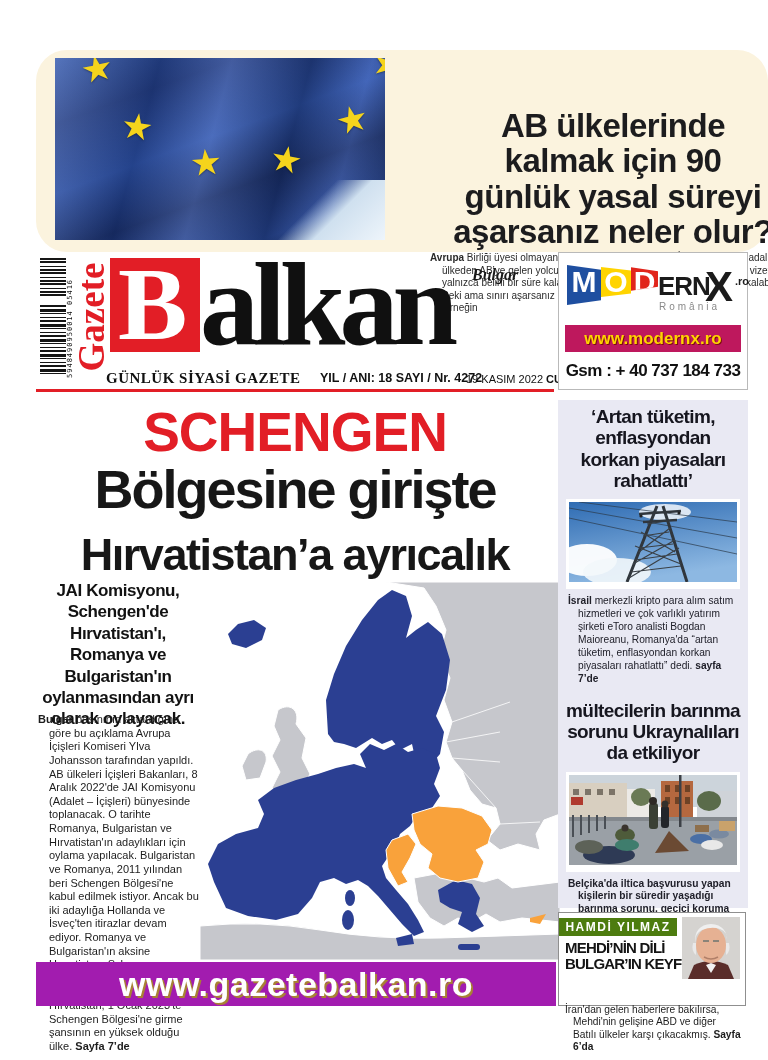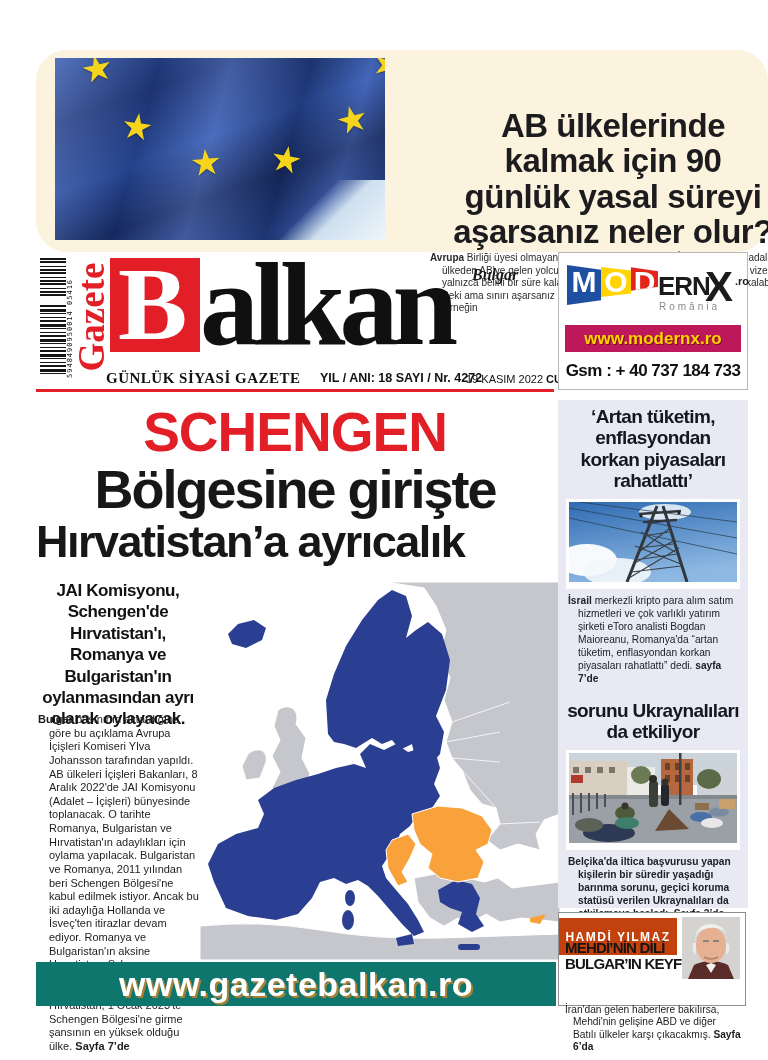--- a/index.html
+++ b/index.html
@@ -69,45 +69,45 @@
   .ad-country { position:absolute; left:92px; top:42px; font-size:10px; letter-spacing:3px; color:#8a8a8a; }
   .ad-web-bar { margin:4px 6px 0 6px; height:27px; background:#be185d; display:flex; align-items:center; justify-content:center; }
   .ad-web-bar span { color:#ffd400; font-weight:800; font-size:17px; text-shadow:1px 1px 0 #7e0d10; }
   .ad-phone { margin-top:9px; text-align:center; font-weight:800; font-size:17px; color:#111; letter-spacing:-0.5px; }
 
   
   .kicker { position:absolute; left:36px; top:400px; width:518px; text-align:center;
     font-weight:800; font-size:55px; letter-spacing:-1px; color:#e21e26; }
   .h1a { position:absolute; left:36px; top:458px; width:518px; text-align:center;
     font-weight:800; font-size:54px; letter-spacing:-2px; color:#171717; }
-  .h1b { position:absolute; left:36px; top:516px; width:518px; 
+  .h1b { position:absolute; left:36px; top:529px; width:518px; text-align:center;
     font-weight:800; font-size:45px; letter-spacing:-1.5px; color:#171717; }
   .intro { position:absolute; left:37px; top:580px; width:162px; text-align:center;
     font-weight:700; font-size:17px; line-height:1.26; color:#121212; letter-spacing:-0.4px; }
   .body-text { position:absolute; left:38px; top:713px; width:163px; font-size:11px; line-height:1.24;
     color:#1d1d1d; text-align:left; padding-left:11px; text-indent:-11px; }
 
   .map-wrap { position:absolute; left:200px; top:582px; width:360px; height:378px; background:#fff; }
 
-  .footer-banner { position:absolute; left:36px; top:962px; width:520px; height:44px; background:#0f766e;
+  .footer-banner { position:absolute; left:36px; top:962px; width:520px; height:44px; background:#a21caf;
     display:flex; align-items:center; justify-content:center; }
   .footer-banner span { color:#fff; font-weight:800; font-size:34px; letter-spacing:0.5px;
     text-shadow:2px 2px 0 #a88134; }
 
   
   .sidebar { position:absolute; left:558px; top:400px; width:190px; height:508px; background:#e9e9f3; }
   .sb-head { padding:6px 6px 2px 6px; text-align:center; font-weight:800; font-size:19px;
     line-height:1.12; color:#16161f; letter-spacing:-0.6px; }
   .sb-photo { margin:6px 8px; background:#fff; padding:3px; }
   .sb-para { margin:2px 10px 8px 10px; font-size:10.2px; line-height:1.27; color:#20202a;
     padding-left:10px; text-indent:-10px; }
   .caption { font-weight:600; }
 
   .column-box { position:absolute; left:558px; top:912px; width:188px; height:94px; background:#fff; border:1.5px solid #8f8f8f; }
-  .col-banner { position:absolute; left:0; top:5px; width:118px; height:37px; background:#c2410c;
+  .col-banner { position:absolute; left:0; top:5px; width:118px; height:18px; background:#4d7c0f;
     display:flex; align-items:center; justify-content:center; }
   .col-banner span { color:#fff; font-weight:800; font-size:12px; letter-spacing:1.5px; }
   .col-title { position:absolute; left:6px; top:27px; width:120px; font-weight:800; font-size:15px;
     line-height:1.08; color:#141414; letter-spacing:-0.8px; }
   .portrait { position:absolute; right:5px; top:4px; width:58px; height:62px; background:#d9d9d9; }
   .col-body { position:absolute; left:6px; top:60px; width:176px; font-size:10.2px; line-height:1.22;
     color:#1d1d1d; padding-left:8px; text-indent:-8px;margin-top:31px; }
 </style>
 </head>
 <body>
@@ -227,20 +227,21 @@
         <path d="M58,80 L88,4 M118,80 L94,4" stroke="#30363c" stroke-width="3"></path>
         <path d="M62,70 L112,64 M66,58 L108,52 M70,46 L104,42 M74,34 L100,30 M78,22 L97,19 M60,76 L110,46 M64,62 L106,38 M70,50 L101,26 M112,62 L66,44 M106,50 L72,30" stroke="#3a4046" stroke-width="1.2"></path>
         <path d="M70,12 L112,9 M74,20 L108,18" stroke="#30363c" stroke-width="2.5"></path>
         <circle cx="72" cy="14" r="1.6" fill="#222"></circle>
           <circle cx="110" cy="11" r="1.6" fill="#222"></circle>
       </svg>
     </div>
     <div class="sb-para"><span class="lead-word">İsrail</span><span> merkezli kripto para alım satım hizmetleri ve çok varlıklı yatırım şirketi eToro analisti Bogdan Maioreanu, Romanya'da “artan tüketim, enflasyondan korkan piyasaları rahatlattı” dedi. </span><span class="page-ref">sayfa 7’de</span></div>
 
     <div class="sb-head">
+      <div>mültecilerin barınma</div>
       <div>sorunu Ukraynalıları</div>
       <div>da etkiliyor</div>
     </div>
     <div class="sb-photo">
       <svg width="168" height="90" viewBox="0 0 168 90">
         <rect width="168" height="32" fill="#ccd4db"></rect>
         <rect x="0" y="8" width="58" height="34" fill="#d8cfc0"></rect>
         <rect x="4" y="14" width="6" height="6" fill="#7c7468"></rect>
           <rect x="16" y="14" width="6" height="6" fill="#7c7468"></rect>
           <rect x="28" y="14" width="6" height="6" fill="#7c7468"></rect>

